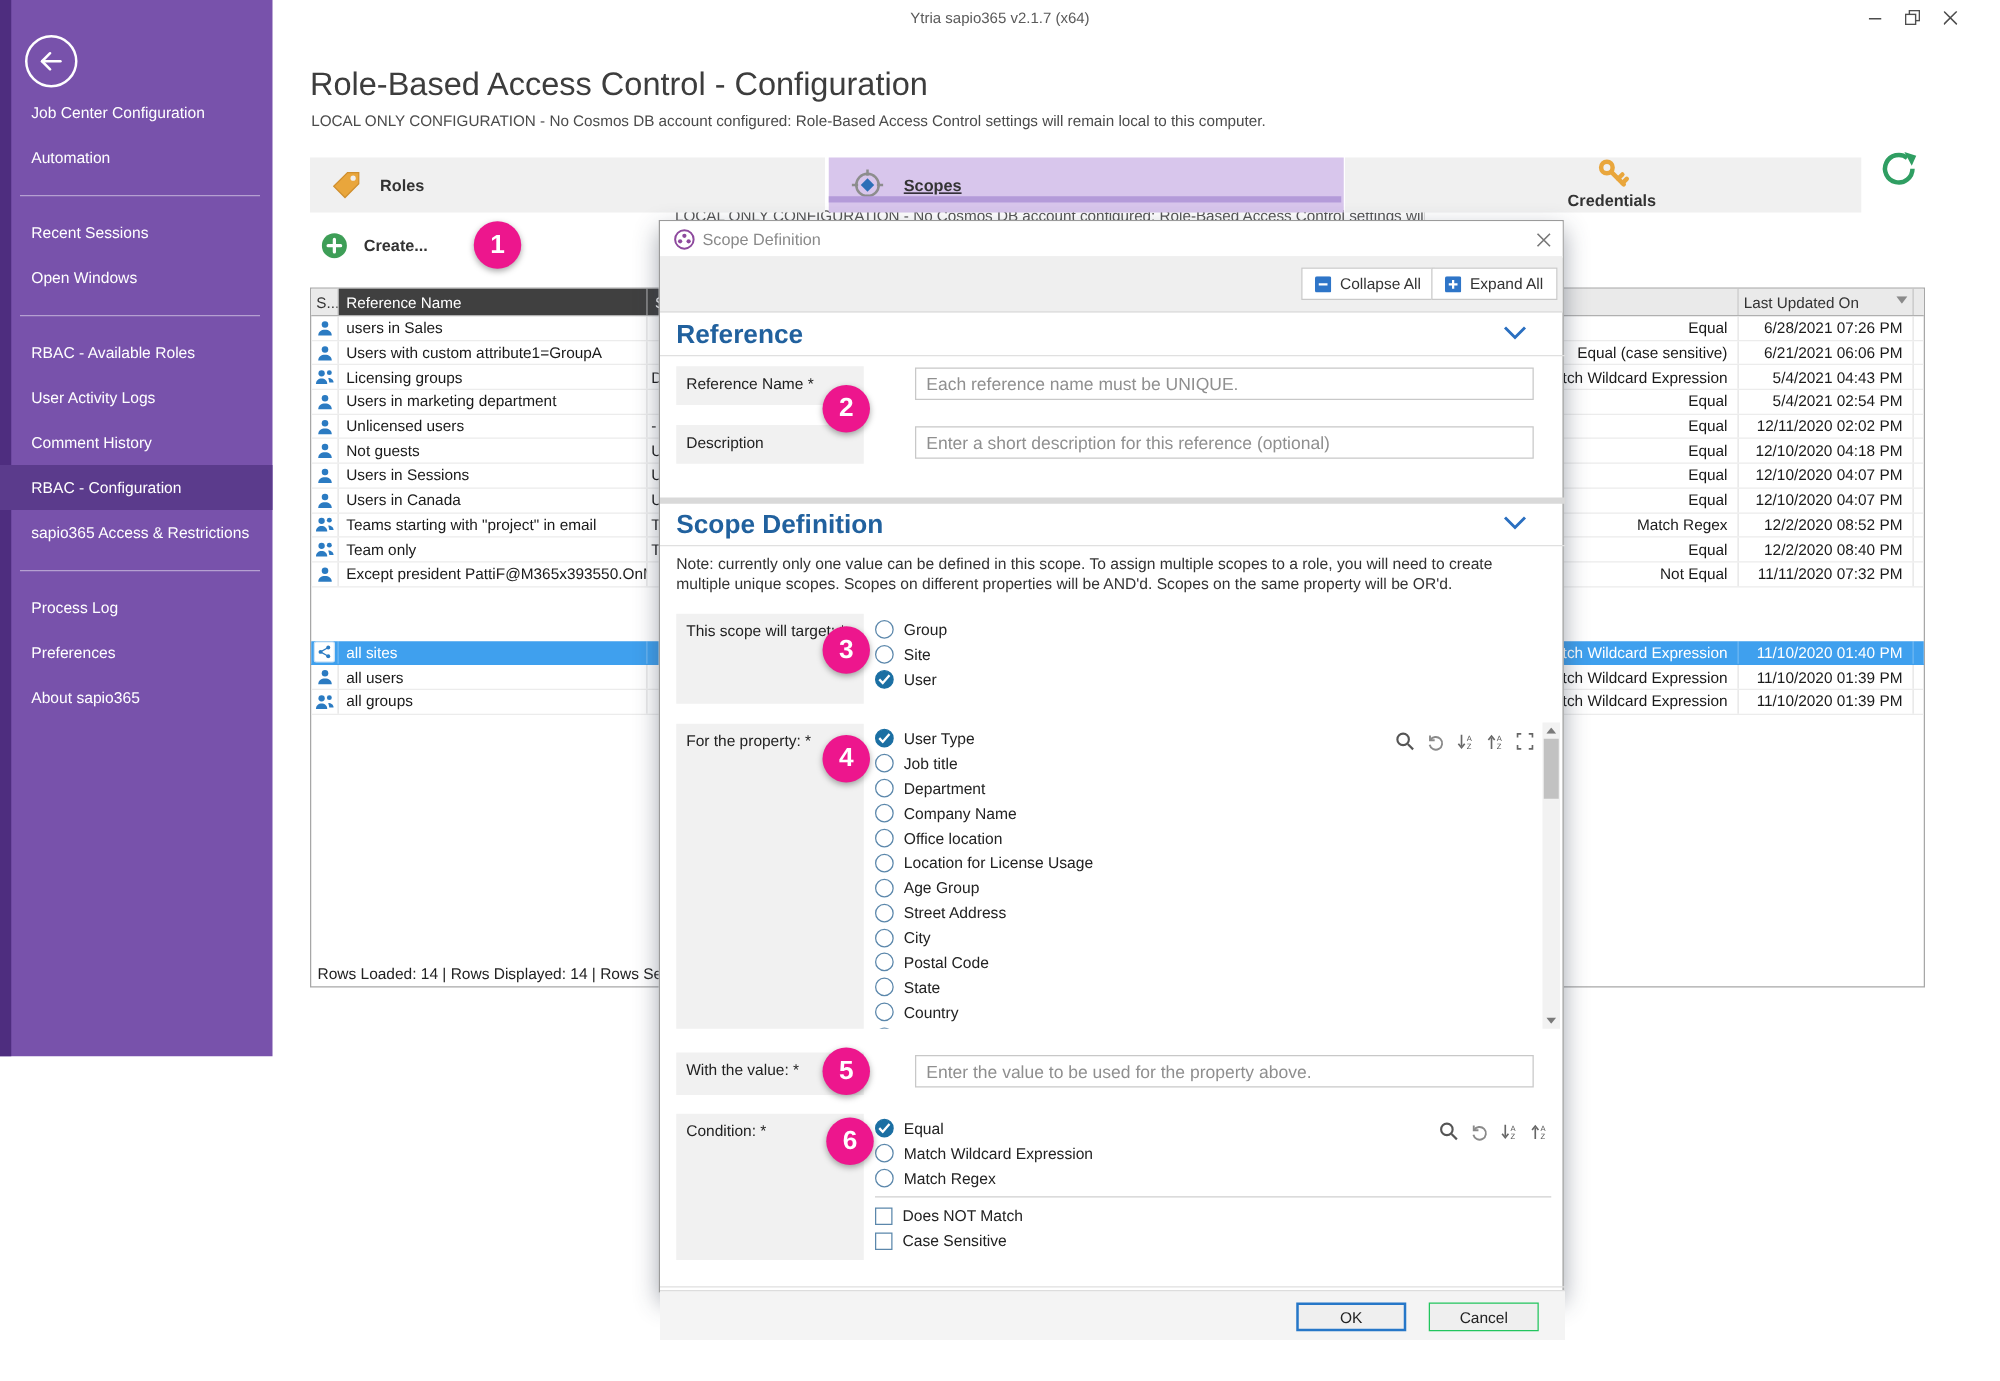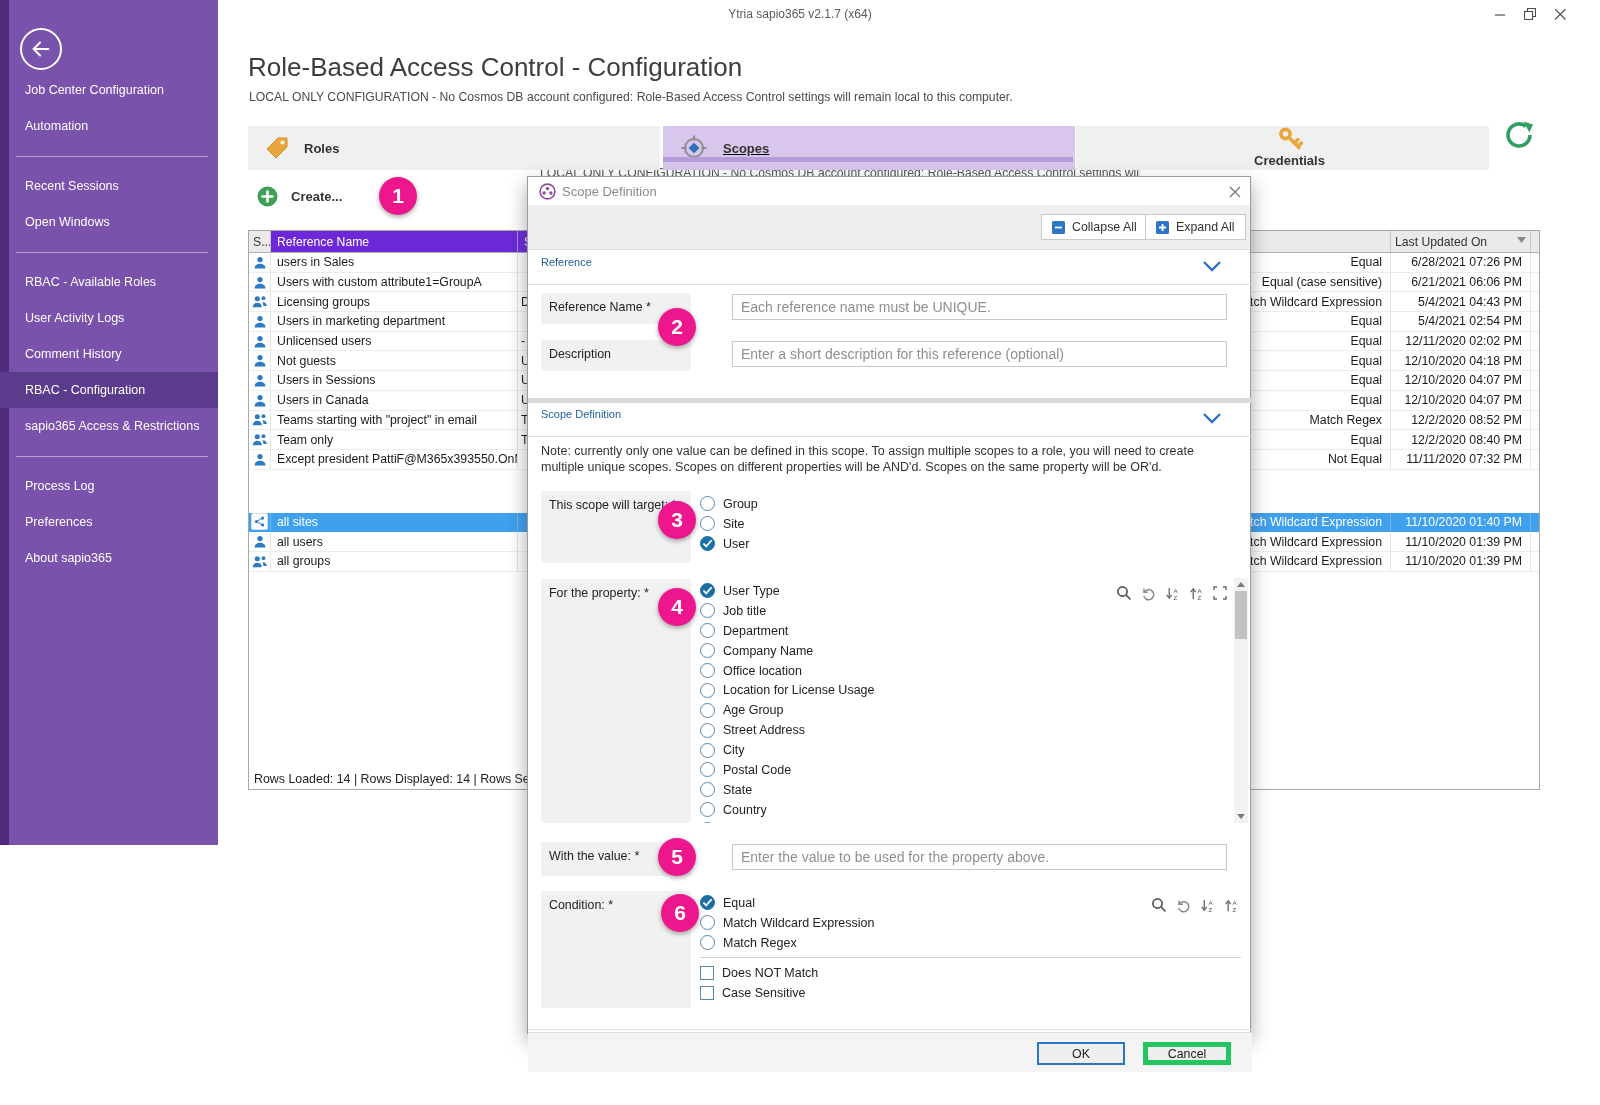--- a/index.html
+++ b/index.html
@@ -39,21 +39,21 @@
 
   
   .create{left:257px;top:186px;display:flex;align-items:center;cursor:pointer;}
   .create .clabel{margin-left:13px;font-size:13px;font-weight:bold;color:#333;}
 
   
   .grid{left:248px;top:230px;width:1292px;height:560px;border:1px solid #a7a7a7;background:#fff;box-sizing:border-box;}
   .gh{display:flex;height:21px;border-bottom:1px solid #b0b0b0;}
   .gh .cell{box-sizing:border-box;font-size:12.2px;display:flex;align-items:center;overflow:hidden;white-space:nowrap;}
   .hc-gray{background:#eaeaea;color:#333;border-right:1px solid #c4c4c4;padding-left:4px;}
-  .hc-blue{background:#6d28d9;color:#fff;border-right:1px solid rgba(255,255,255,.45);padding-left:6px;text-align:right;}
+  .hc-blue{background:#404040;color:#fff;border-right:1px solid rgba(255,255,255,.45);padding-left:6px;text-align:right;}
   .c-icon{width:22px;}
   .c-name{width:247px;}
   .c-scope{width:60px;}
   .c-cond{width:813px;}
   .c-upd{width:140px;position:relative;}
   .c-fill{width:8px;border-right:none !important;}
   .hdr-filter{position:absolute;right:4px;top:6px;}
   .grid-rows{width:100%;}
   .grow{display:flex;height:19.7px;border-bottom:1px solid #ececec;font-size:12.3px;color:#1a1a1a;cursor:pointer;box-sizing:border-box;}
   .grow .cell{box-sizing:border-box;border-right:1px solid #e4e4e4;display:flex;align-items:center;overflow:hidden;white-space:nowrap;}
@@ -75,21 +75,21 @@
   .dialog{left:527px;top:176px;width:724px;height:858px;background:#fff;border:1px solid #9b9b9b;box-sizing:border-box;
           box-shadow:0 8px 18px rgba(50,60,80,.45);z-index:10;}
   .dlg-titlebar{left:0;top:0;width:100%;height:28px;background:#fff;border-bottom:1px solid #ebebeb;}
   .dlg-title{left:34px;top:7px;font-size:13px;color:#8a8a8a;}
   .dlg-appicon{left:11px;top:6px;}
   .dlg-close{left:698px;top:6px;width:18px;height:18px;display:flex;align-items:center;justify-content:center;cursor:pointer;}
   .dlg-toolbar{left:0;top:28px;width:100%;height:44px;background:#efefef;border-bottom:1px solid #dcdcdc;}
   .tbtn{top:9px;height:26px;background:#fff;border:1px solid #c9c9c9;display:flex;align-items:center;padding:0 10px;
         font-size:12.4px;color:#333;cursor:pointer;box-sizing:border-box;}
   .tbtn .tbicon{margin-right:7px;}
-  .sec-head{font-size:11px;font-weight:normal;color:#21619e;}
+  .sec-head{font-size:21px;font-weight:bold;color:#21619e;}
   .chev{cursor:pointer;}
   .hr{height:1px;background:#e0e0e0;left:0;width:724px;}
   .thick-hr{height:5px;background:#d9d9d9;left:0;width:724px;}
   .lblbox{left:13px;width:150px;background:#f1f1f1;box-sizing:border-box;padding:7px 8px;font-size:12.4px;color:#222;}
   .dinput{position:absolute;left:204px;width:495px;height:26px;border:1px solid #c8c8c8;box-sizing:border-box;
           font-size:14px;color:#333;padding:0 8px;font-family:"Liberation Sans",sans-serif;background:#fff;}
   .dinput::placeholder{color:#8f8f8f;opacity:1;}
   .note{left:13px;top:267px;width:658px;font-size:12.5px;color:#333;line-height:15.5px;}
   .opt-row{display:flex;align-items:center;height:19.9px;cursor:pointer;}
   .radio{width:15px;height:15px;border-radius:50%;border:1px solid #5b87ab;background:#fff;box-sizing:border-box;
@@ -100,21 +100,21 @@
   .opt-row.checked .rcheck{display:block;}
   .cbx{width:14px;height:14px;border:1px solid #5b87ab;background:#fff;box-sizing:border-box;flex:0 0 14px;}
   .icon-cluster{display:flex;align-items:center;gap:9px;}
   .vscroll{width:14px;background:#f2f2f2;display:flex;flex-direction:column;align-items:center;}
   .vscroll .sb-arrow{height:13px;display:flex;align-items:center;justify-content:center;width:100%;cursor:pointer;}
   .vscroll .sb-thumb{width:12px;background:#c2c2c2;cursor:pointer;}
   .dlg-footer{left:0;top:855px;width:724px;height:39px;background:#f4f4f4;border-top:1px solid #ddd;}
   .fbtn{top:9px;width:88px;height:23px;background:#efefef;font-size:12.4px;color:#222;display:flex;align-items:center;
         justify-content:center;cursor:pointer;box-sizing:border-box;}
   .fbtn.ok{border:2px solid #2677c8;}
-  .fbtn.cancel{border:5px solid #22c55e;}
+  .fbtn.cancel{border:1px solid #22c55e;}
 
   
   .badge{position:absolute;width:38px;height:38px;border-radius:50%;background:#ed168d;color:#fff;font-size:21px;font-weight:bold;
          display:flex;align-items:center;justify-content:center;z-index:30;box-shadow:0 2px 5px rgba(0,0,0,.35);}
   .badges .i0{left:379px;top:177px;}
   .badges .i1{left:658px;top:308px;}
   .badges .i2{left:658px;top:501px;}
   .badges .i3{left:658px;top:588px;}
   .badges .i4{left:658px;top:838px;}
   .badges .i5{left:661px;top:894px;}

